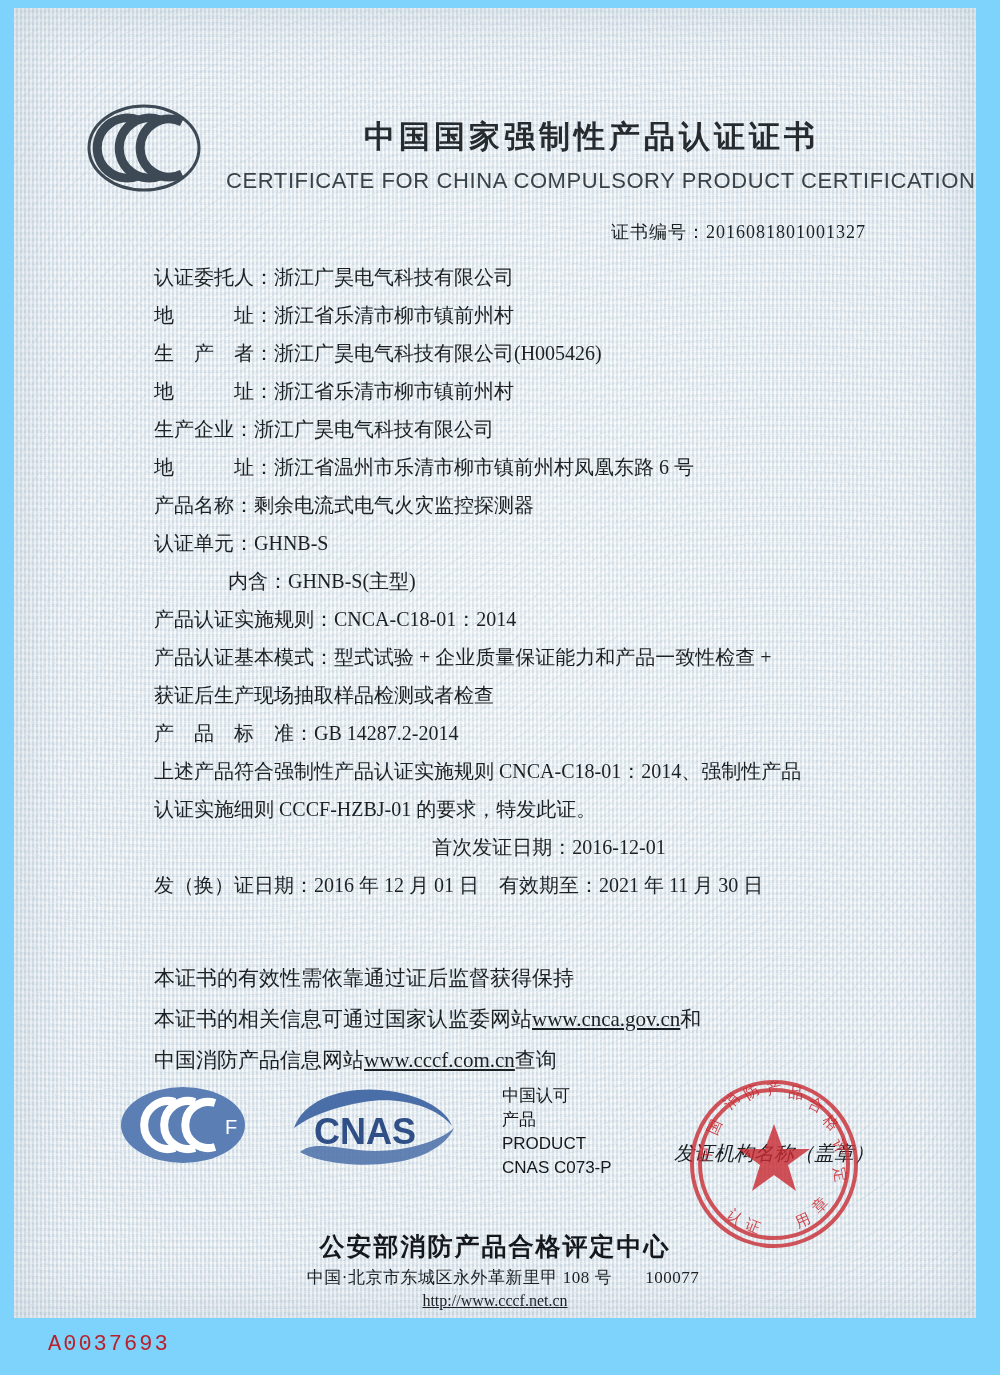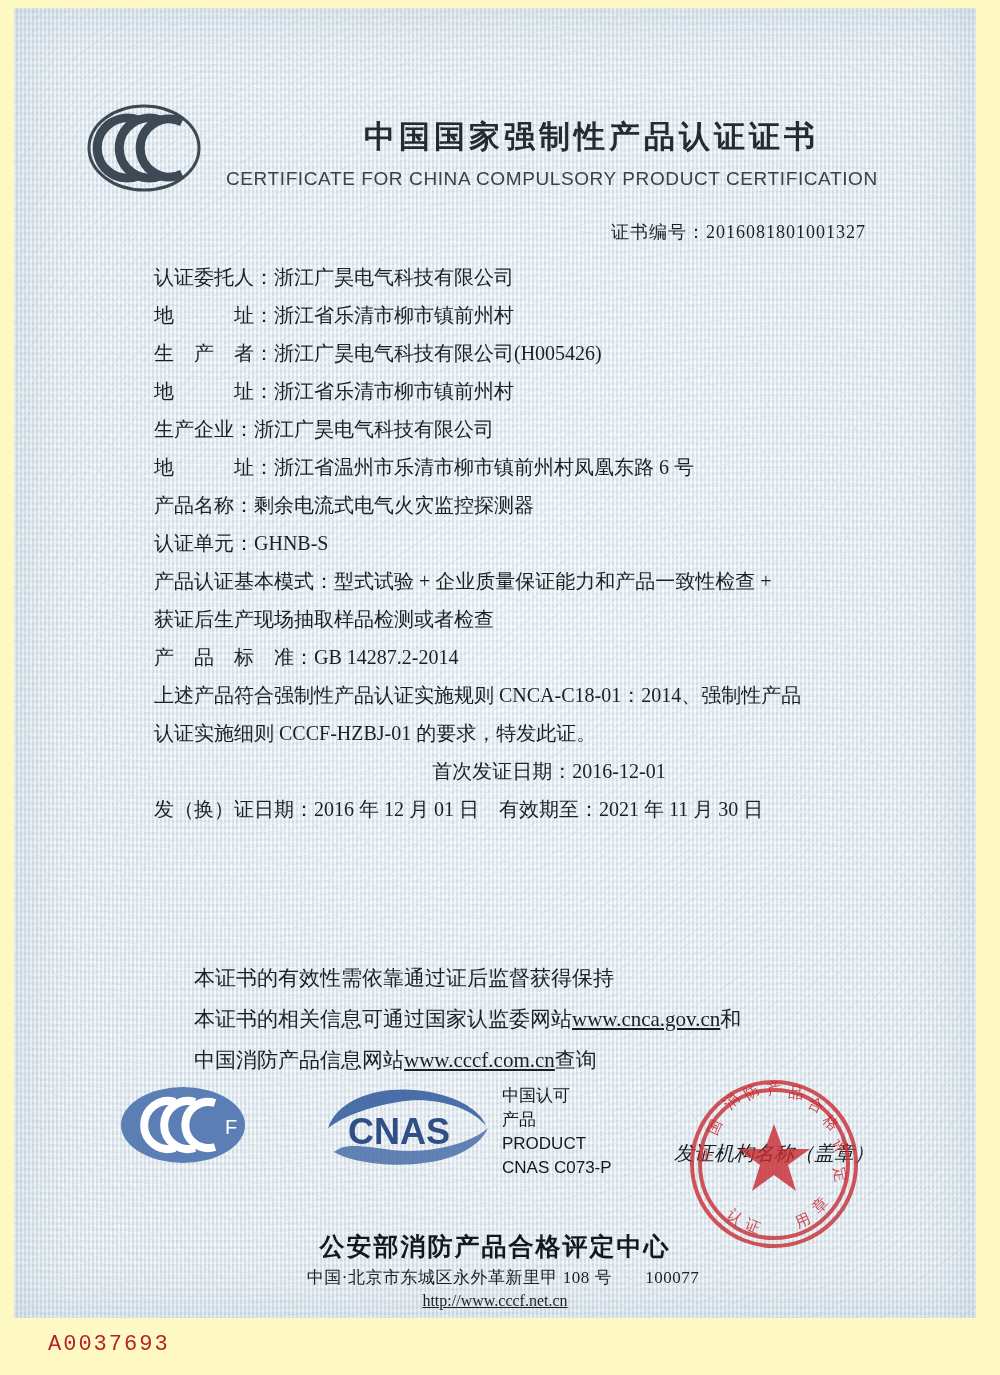--- a/index.html
+++ b/index.html
@@ -5,21 +5,21 @@
   html,body{margin:0;padding:0;}
   body{
     width:1000px;height:1375px;
     background:#ffffff;
     font-family:"Liberation Serif", serif;
     overflow:hidden;
   }
   .page{
     position:relative;
     width:1000px;height:1375px;
-    background:#fef9c3;
+    background:#7dd3fc;
   }
   
   .paper{
     position:absolute;
     left:14px;top:8px;
     width:962px;height:1310px;
     background:
       repeating-linear-gradient(90deg, rgba(255,255,255,0.55) 0px, rgba(255,255,255,0.55) 2px, rgba(190,205,215,0.25) 2px, rgba(190,205,215,0.25) 4px),
       repeating-linear-gradient(0deg, rgba(255,255,255,0.35) 0px, rgba(255,255,255,0.35) 3px, rgba(185,200,212,0.18) 3px, rgba(185,200,212,0.18) 6px),
       radial-gradient(ellipse at 50% 45%, #eef3f6 0%, #e2eaf0 55%, #dbe5ec 100%);
@@ -40,49 +40,49 @@
   .ccc-logo svg{display:block;}
   .title-cn{
     position:absolute;left:350px;top:108px;
     font-family:"Liberation Serif", serif;
     font-size:31px;font-weight:bold;letter-spacing:4px;color:#262b30;
     white-space:nowrap;
   }
   .title-en{
     position:absolute;left:212px;top:160px;
     font-family:"Liberation Sans", sans-serif;
-    font-size:19px;letter-spacing:0.6px;color:#3a4348;
+    font-size:22px;letter-spacing:0.6px;color:#3a4348;
     white-space:nowrap;
   }
   .cert-no{
     position:absolute;right:110px;top:212px;
     font-size:18px;color:#1c2125;letter-spacing:1px;
     white-space:nowrap;
   }
   
   .body{
     position:absolute;left:140px;top:250px;width:790px;
     font-size:20px;color:#1b2024;line-height:38px;
   }
   .row{display:block;white-space:nowrap;}
   .row .lbl{display:inline-block;}
   .row .val{display:inline-block;}
   .indent-1{padding-left:74px;}
   .center-line{text-align:center;}
   .notice{
     position:absolute;left:140px;top:950px;width:716px;
-    font-size:21px;color:#1b2024;line-height:41px;margin-left:40px;
+    font-size:21px;color:#1b2024;line-height:41px;
   }
   .notice .u{ text-decoration:underline; }
   
   .ccc-f{
     position:absolute;left:105px;top:1078px;width:128px;height:78px;
   }
   .cnas{
-    position:absolute;left:272px;top:1074px;width:166px;height:86px;padding-left:34px;
+    position:absolute;left:272px;top:1074px;width:166px;height:86px;
   }
   .cnas-text{
     position:absolute;left:452px;top:1076px;
     font-family:"Liberation Sans", sans-serif;
     font-size:17px;line-height:24px;color:#15191d;padding-left:36px;
   }
   .issuer-line{
     position:absolute;left:660px;top:1132px;
     font-size:20px;color:#1b2024;white-space:nowrap;font-style:italic;
   }
@@ -135,20 +135,22 @@
 
     <div class="body">
       <div class="row"><span class="lbl">认证委托人：</span><span class="val">浙江广昊电气科技有限公司</span></div>
       <div class="row"><span class="lbl">地　　　址：</span><span class="val">浙江省乐清市柳市镇前州村</span></div>
       <div class="row"><span class="lbl">生　产　者：</span><span class="val">浙江广昊电气科技有限公司(H005426)</span></div>
       <div class="row"><span class="lbl">地　　　址：</span><span class="val">浙江省乐清市柳市镇前州村</span></div>
       <div class="row"><span class="lbl">生产企业：</span><span class="val">浙江广昊电气科技有限公司</span></div>
       <div class="row"><span class="lbl">地　　　址：</span><span class="val">浙江省温州市乐清市柳市镇前州村凤凰东路 6 号</span></div>
       <div class="row"><span class="lbl">产品名称：</span><span class="val">剩余电流式电气火灾监控探测器</span></div>
       <div class="row"><span class="lbl">认证单元：</span><span class="val">GHNB-S</span></div>
+      <div class="row indent-1"><span class="lbl">内含：</span><span class="val">GHNB-S(主型)</span></div>
+      <div class="row"><span class="lbl">产品认证实施规则：</span><span class="val">CNCA-C18-01：2014</span></div>
       <div class="row"><span class="lbl">产品认证基本模式：</span><span class="val">型式试验 + 企业质量保证能力和产品一致性检查 +</span></div>
       <div class="row"><span class="val">获证后生产现场抽取样品检测或者检查</span></div>
       <div class="row"><span class="lbl">产　品　标　准：</span><span class="val">GB 14287.2-2014</span></div>
 
       <div class="row">上述产品符合强制性产品认证实施规则 CNCA-C18-01：2014、强制性产品</div>
       <div class="row">认证实施细则 CCCF-HZBJ-01 的要求，特发此证。</div>
       <div class="row center-line">首次发证日期：2016-12-01</div>
       <div class="row">发（换）证日期：2016 年 12 月 01 日　有效期至：2021 年 11 月 30 日</div>
     </div>
 

